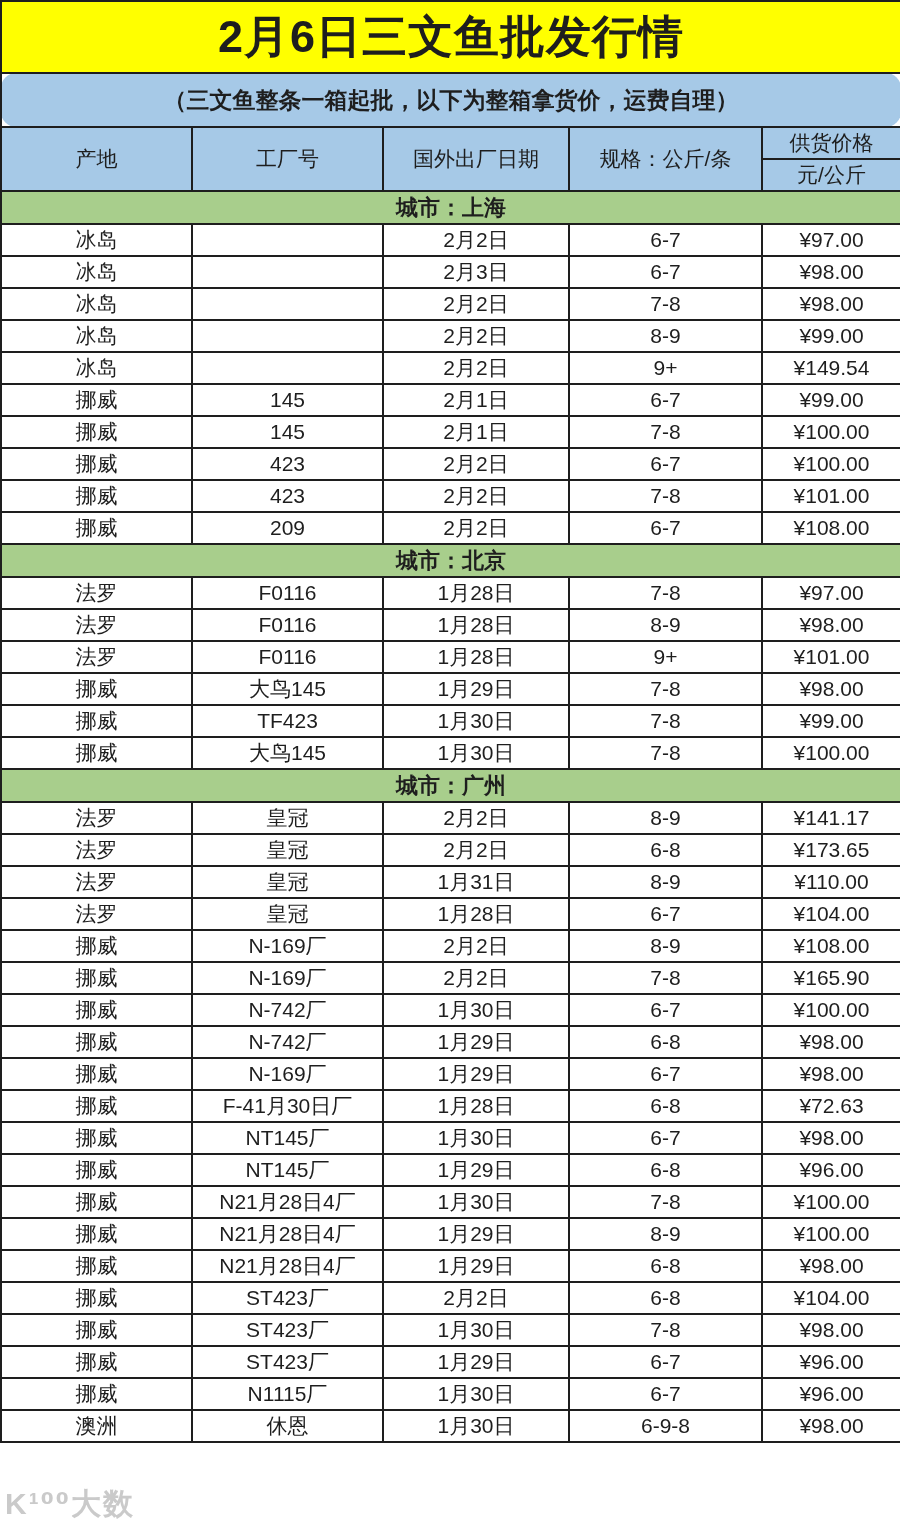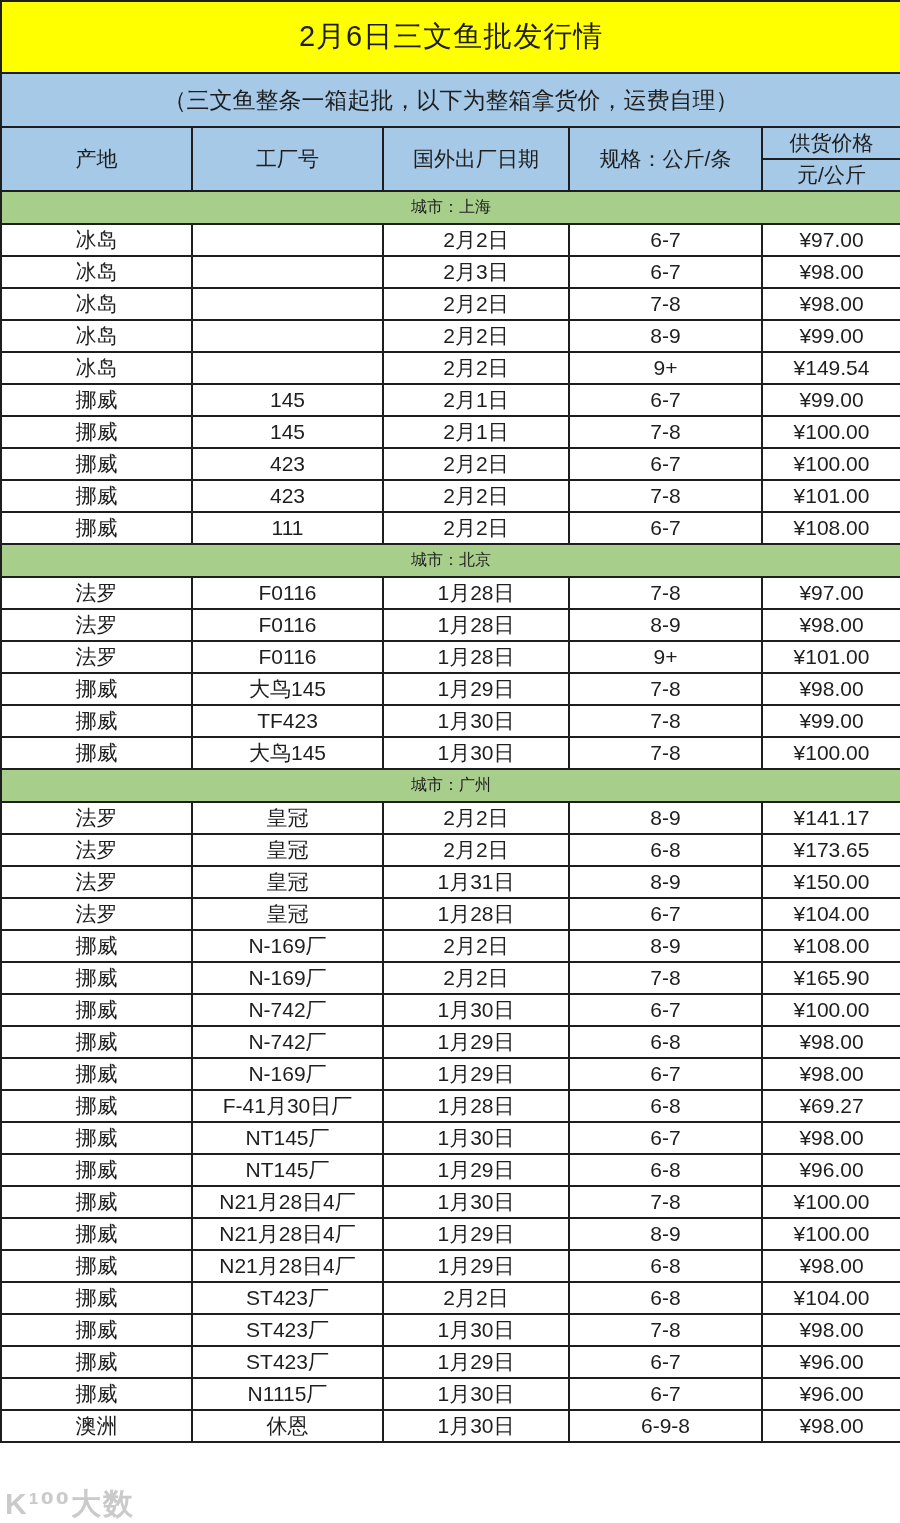--- a/index.html
+++ b/index.html
@@ -25,41 +25,43 @@
     text-align: center;
     vertical-align: middle;
     padding: 0;
     color: var(--text, #1e1e1e);
     white-space: nowrap;
     overflow: hidden;
   }
   .title-row td {
     background: var(--title-bg, #ffff00);
     height: 70px;
-    font-size: 29px;
-    font-weight: normal;
+    font-size: 45px;
+    font-weight: bold;
     color: #000000;
     letter-spacing: 1px;
   }
   .subtitle-row td {
     background: var(--header-bg, #a6c9e7);
     height: 52px;
     font-size: 23px;
-    font-weight: normal;
+    font-weight: bold;
     color: var(--subtitle-text, #ff0000);
+    border-radius: 15px;
   }
   .header-row td, .header-row2 td {
     background: var(--header-bg, #a6c9e7);
     height: 30px;
     font-size: 21px;
   }
   .city-row td {
     background: var(--section-bg, #a8ce8c);
     height: 31px;
-    font-size: 16px;
+    font-size: 22px;
+    font-weight: bold;
   }
   .data-row td {
     background: #ffffff;
     height: 30px;
     font-size: 21px;
   }
   #watermark {
     position: absolute;
     left: 5px;
     top: 1484px;
@@ -162,21 +164,21 @@
         </tr>
         <tr class="data-row">
           <td>挪威</td>
           <td>423</td>
           <td>2月2日</td>
           <td>7-8</td>
           <td>¥101.00</td>
         </tr>
         <tr class="data-row">
           <td>挪威</td>
-          <td>111</td>
+          <td>209</td>
           <td>2月2日</td>
           <td>6-7</td>
           <td>¥108.00</td>
         </tr>
         <tr class="city-row">
           <td colspan="5">城市：北京</td>
         </tr>
         <tr class="data-row">
           <td>法罗</td>
           <td>F0116</td>
@@ -234,21 +236,21 @@
           <td>皇冠</td>
           <td>2月2日</td>
           <td>6-8</td>
           <td>¥173.65</td>
         </tr>
         <tr class="data-row">
           <td>法罗</td>
           <td>皇冠</td>
           <td>1月31日</td>
           <td>8-9</td>
-          <td>¥150.00</td>
+          <td>¥110.00</td>
         </tr>
         <tr class="data-row">
           <td>法罗</td>
           <td>皇冠</td>
           <td>1月28日</td>
           <td>6-7</td>
           <td>¥104.00</td>
         </tr>
         <tr class="data-row">
           <td>挪威</td>
@@ -283,21 +285,21 @@
           <td>N-169厂</td>
           <td>1月29日</td>
           <td>6-7</td>
           <td>¥98.00</td>
         </tr>
         <tr class="data-row">
           <td>挪威</td>
           <td>F-41月30日厂</td>
           <td>1月28日</td>
           <td>6-8</td>
-          <td>¥69.27</td>
+          <td>¥72.63</td>
         </tr>
         <tr class="data-row">
           <td>挪威</td>
           <td>NT145厂</td>
           <td>1月30日</td>
           <td>6-7</td>
           <td>¥98.00</td>
         </tr>
         <tr class="data-row">
           <td>挪威</td>

